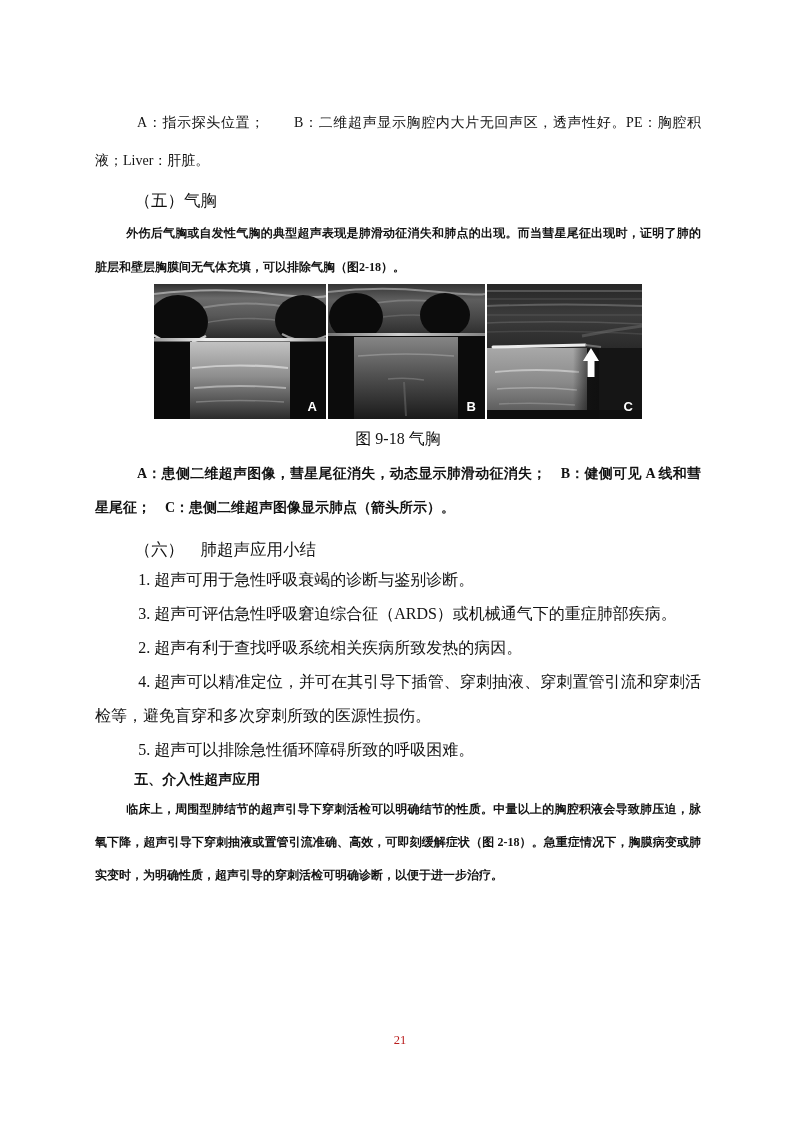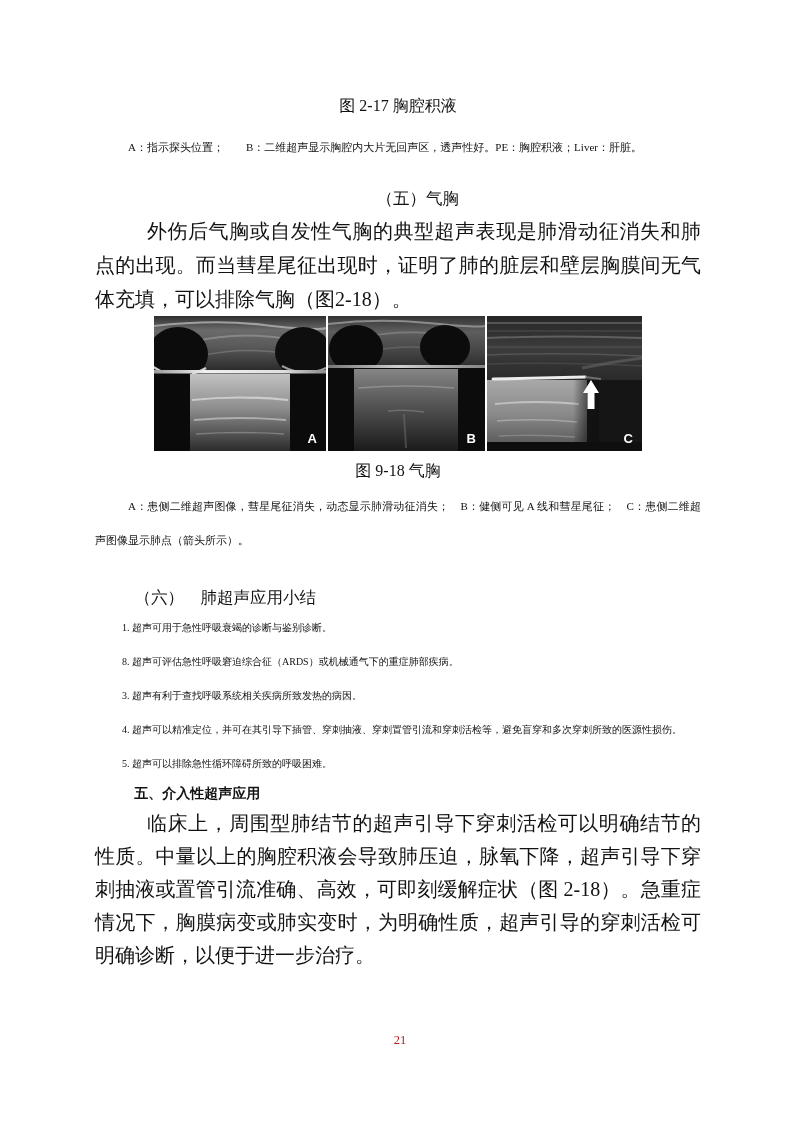--- a/index.html
+++ b/index.html
@@ -5,49 +5,48 @@
   html,body{margin:0;padding:0;}
   body{
     width:800px;height:1131px;background:#ffffff;color:#121212;
     font-family:"Liberation Serif","DejaVu Serif",serif;
     position:relative;overflow:hidden;
   }
   .page{box-sizing:border-box;width:800px;padding:94px 99px 0 95px;}
   p{margin:0;}
   .fig-title{text-align:center;font-size:16px;line-height:24px;}
   .fig-title-2{margin-top:8px;}
-  .caption{font-size:11px;text-align:justify;text-indent:3em;}
+  .caption{font-size:14px;text-align:justify;text-indent:3em;}
   .caption-1{margin-top:10px;line-height:38px;}
-  .caption-2{margin-top:6px;line-height:34px;}
+  .caption-2{margin-top:6px;line-height:34px;font-weight:bold;}
   .h-sub{font-size:16.5px;line-height:26px;text-indent:2.4em;}
-  .h-five{margin-top:20px;text-align:center;}
-  .h-six{margin-top:28px;}
-  .para{font-size:20px;line-height:34px;text-align:justify;text-indent:2.6em;}
+  .h-five{margin-top:8px;}
+  .h-six{margin-top:12px;}
+  .para{font-size:12px;line-height:34px;text-align:justify;text-indent:2.6em;font-weight:bold;}
   .para-first{margin-top:2px;}
-  .list-item{font-size:10px;line-height:34px;text-align:justify;text-indent:2.7em;}
+  .list-item{font-size:16px;line-height:34px;text-align:justify;text-indent:2.7em;}
   .h-bold{font-size:14px;line-height:26px;font-weight:bold;text-indent:2.8em;}
   .para-last{line-height:33px;}
   .figure-strip{width:488px;margin:0 auto;display:flex;gap:2px;background:#ffffff;}
   .panel{position:relative;height:135px;font-size:0;}
   .plabel{
     position:absolute;right:9px;bottom:6px;color:#ffffff;
     font-family:"Liberation Sans","DejaVu Sans",sans-serif;
     font-size:13px;font-weight:bold;line-height:1;
   }
   .pagenum{
     position:absolute;left:0;top:1032px;width:100%;text-align:center;
     font-size:12.5px;line-height:16px;color:#b91c1c;
   }
 </style>
 </head>
 <body>
 
 <div class="page">
 
-  <p class="fig-title">图 2-17 胸腔积液</p>
   <p class="caption caption-1">A：指示探头位置；　　B：二维超声显示胸腔内大片无回声区，透声性好。PE：胸腔积液；Liver：肝脏。</p>
 
   <p class="h-sub h-five">（五）气胸</p>
   <p class="para para-first">外伤后气胸或自发性气胸的典型超声表现是肺滑动征消失和肺点的出现。而当彗星尾征出现时，证明了肺的脏层和壁层胸膜间无气体充填，可以排除气胸（图2-18）。</p>
 
   <div class="figure-strip">
 
     <div class="panel" style="width:172px">
       <svg width="172" height="135" viewBox="0 0 172 135">
         <defs>
@@ -168,22 +167,22 @@
       <span class="plabel">C</span>
     </div>
 
   </div>
 
   <p class="fig-title fig-title-2">图 9-18 气胸</p>
   <p class="caption caption-2">A：患侧二维超声图像，彗星尾征消失，动态显示肺滑动征消失；　B：健侧可见 A 线和彗星尾征；　C：患侧二维超声图像显示肺点（箭头所示）。</p>
 
   <p class="h-sub h-six">（六）　肺超声应用小结</p>
   <p class="list-item">1. 超声可用于急性呼吸衰竭的诊断与鉴别诊断。</p>
-  <p class="list-item">8. 超声可评估急性呼吸窘迫综合征（ARDS）或机械通气下的重症肺部疾病。</p>
-  <p class="list-item">3. 超声有利于查找呼吸系统相关疾病所致发热的病因。</p>
+  <p class="list-item">3. 超声可评估急性呼吸窘迫综合征（ARDS）或机械通气下的重症肺部疾病。</p>
+  <p class="list-item">2. 超声有利于查找呼吸系统相关疾病所致发热的病因。</p>
   <p class="list-item">4. 超声可以精准定位，并可在其引导下插管、穿刺抽液、穿刺置管引流和穿刺活检等，避免盲穿和多次穿刺所致的医源性损伤。</p>
   <p class="list-item">5. 超声可以排除急性循环障碍所致的呼吸困难。</p>
 
   <p class="h-bold">五、介入性超声应用</p>
   <p class="para para-last">临床上，周围型肺结节的超声引导下穿刺活检可以明确结节的性质。中量以上的胸腔积液会导致肺压迫，脉氧下降，超声引导下穿刺抽液或置管引流准确、高效，可即刻缓解症状（图 2-18）。急重症情况下，胸膜病变或肺实变时，为明确性质，超声引导的穿刺活检可明确诊断，以便于进一步治疗。</p>
 
 </div>
 
 <p class="pagenum">21</p>
 

